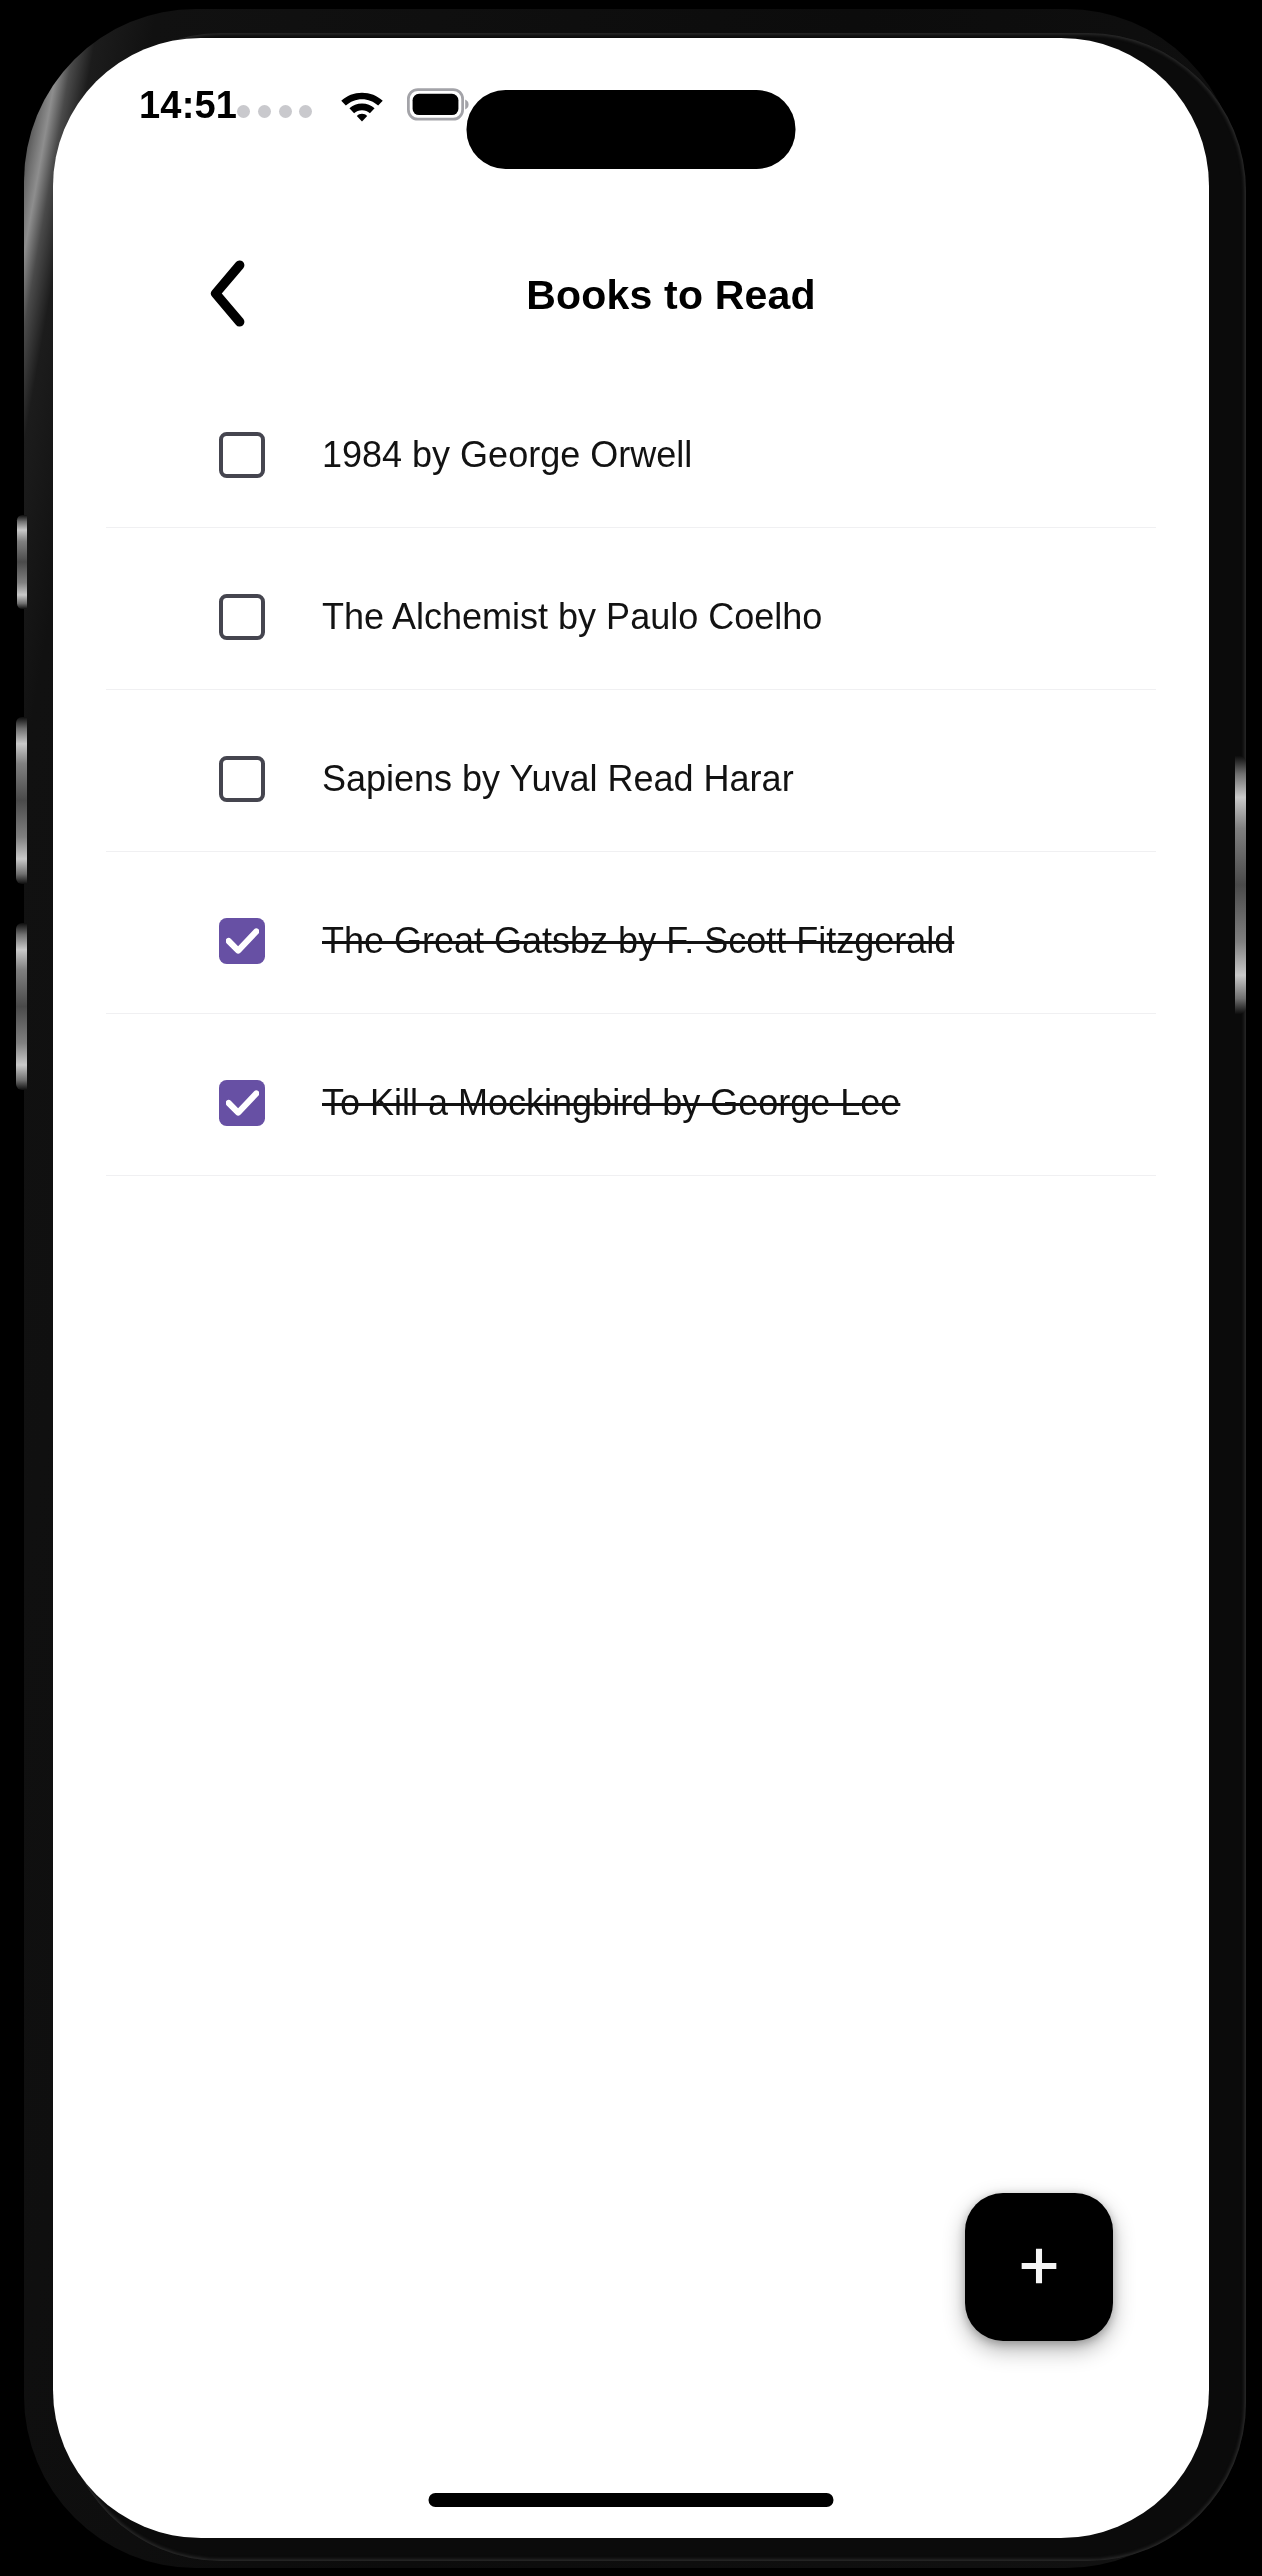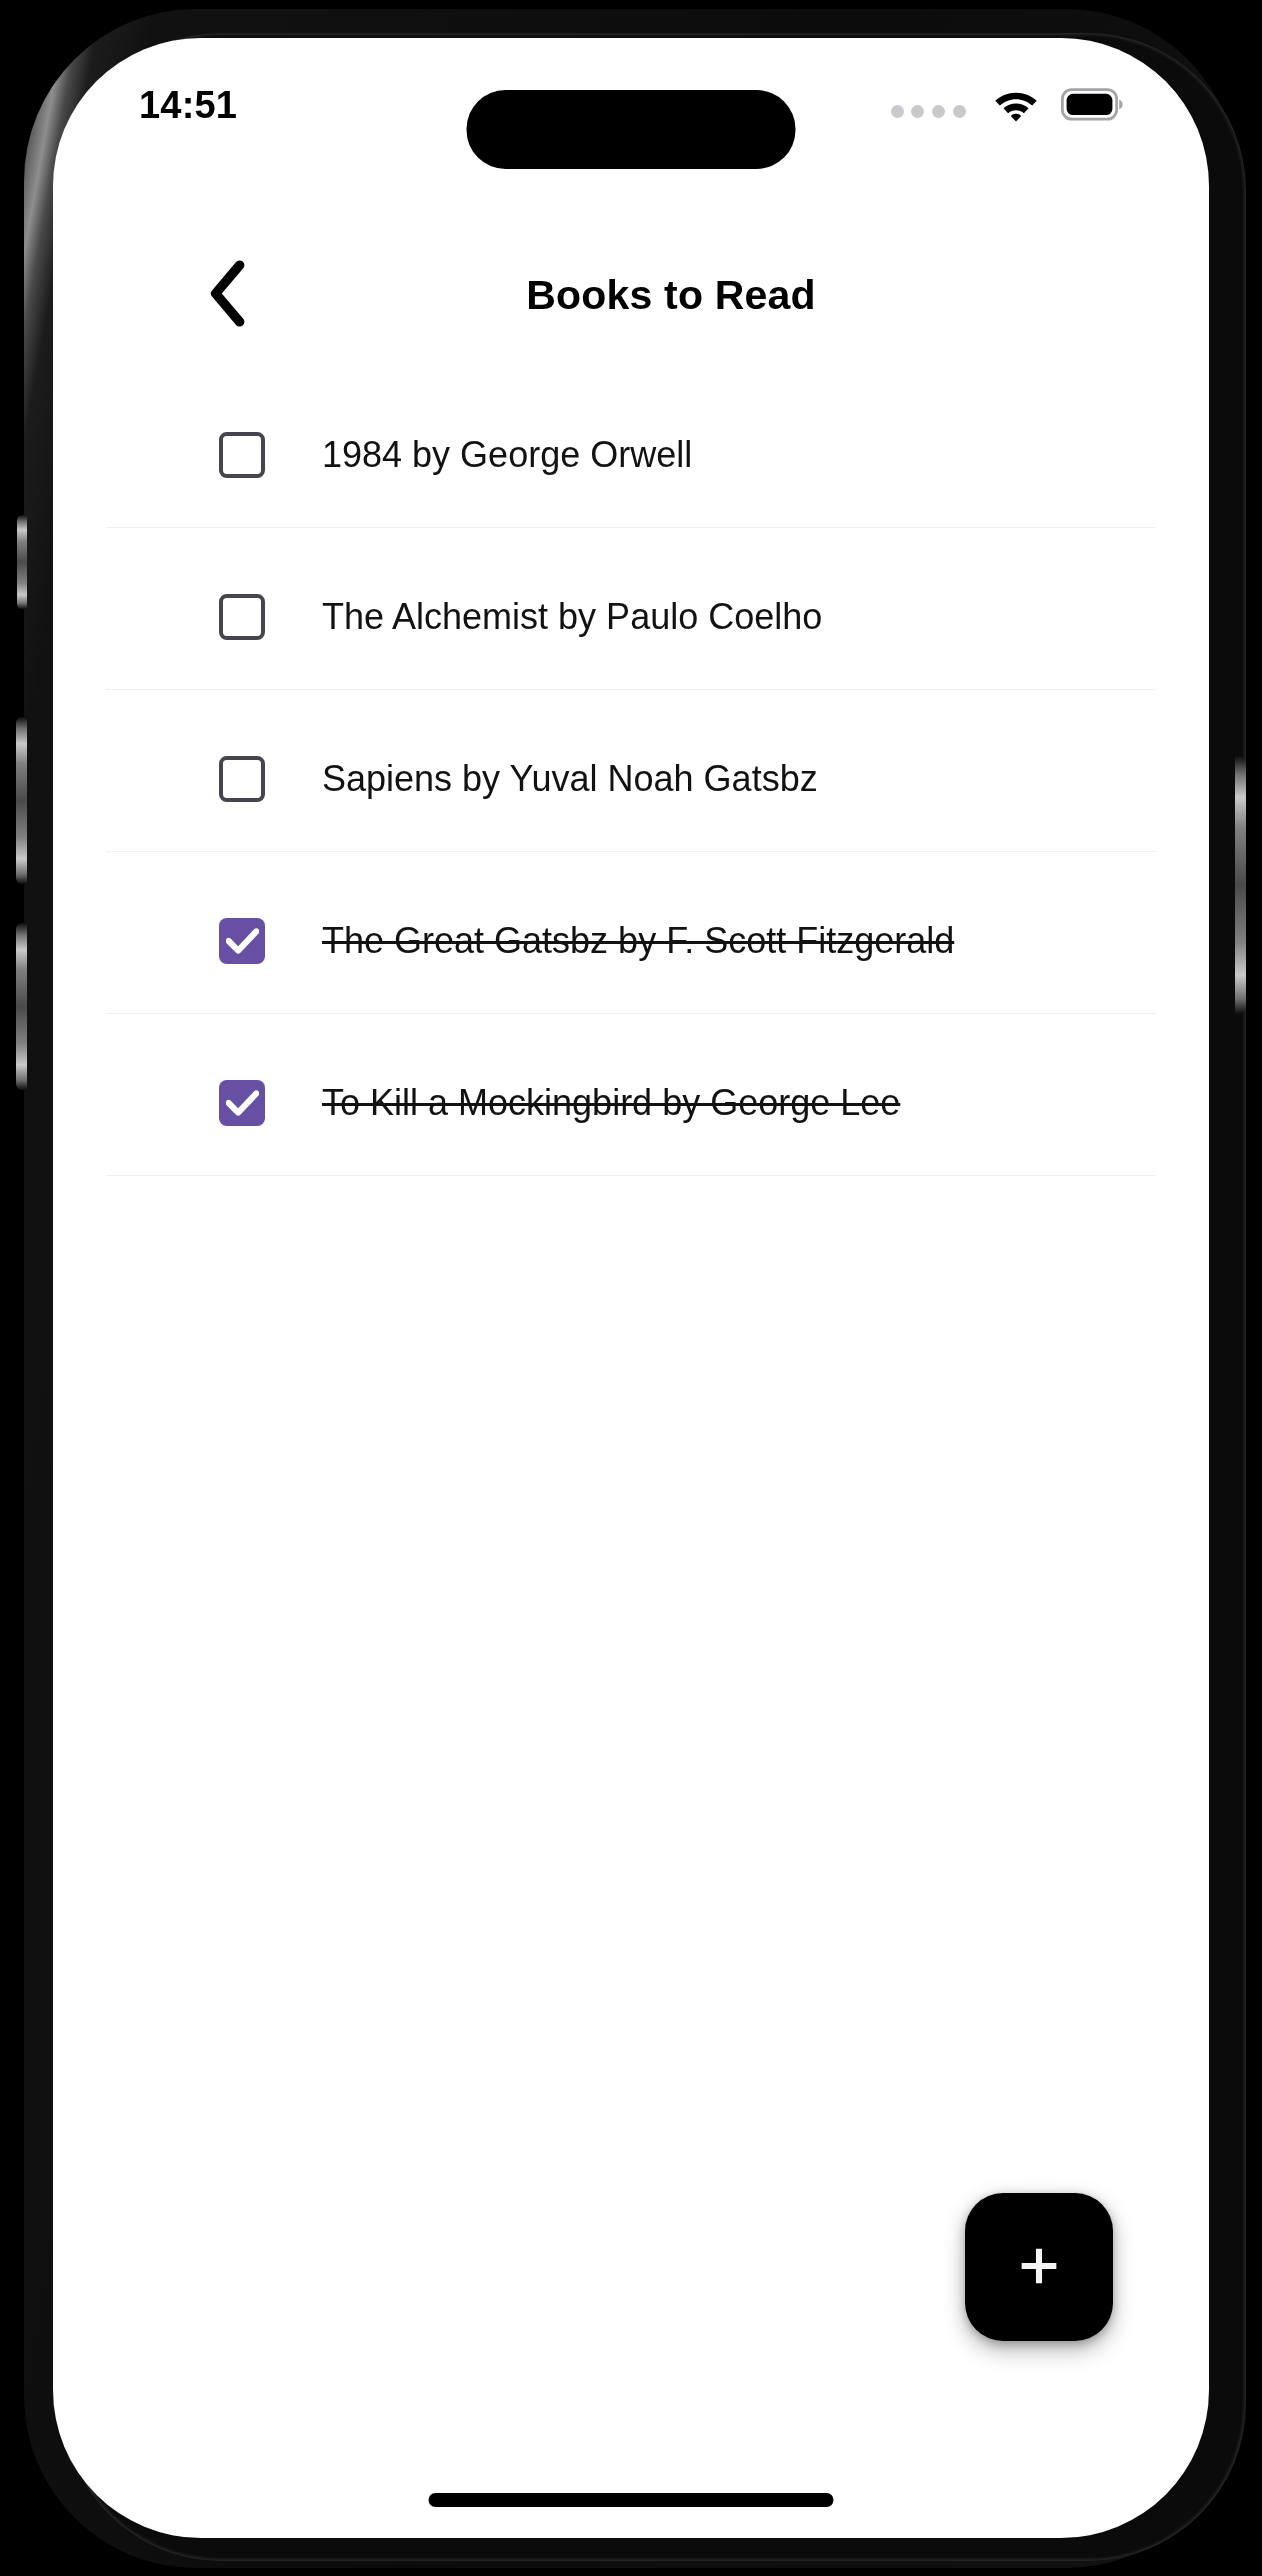--- a/index.html
+++ b/index.html
@@ -108,21 +108,21 @@
   }
 
   
   .status-bar {
     position: absolute;
     left: 0; top: 0;
     width: 100%;
     height: 129px;
     display: flex;
     align-items: center;
-    justify-content: space-between;
+    justify-content: flex-start;
     padding: 0 86px 0 86px;
     z-index: 30;
   }
   .status-time {
     font-size: 38px;
     font-weight: 700;
     color: #000000;
     letter-spacing: 0.2px;
     margin-top: 6.9px;
   }
@@ -336,21 +336,21 @@
         <span class="checkbox">
           
         </span>
         <span class="task-label">The Alchemist by Paulo Coelho</span>
       </div>
 
       <div class="task-row">
         <span class="checkbox">
           
         </span>
-        <span class="task-label">Sapiens by Yuval Noah Gatsbz</span>
+        <span class="task-label">Sapiens by Yuval Read Harar</span>
       </div>
 
       <div class="task-row done">
         <span class="checkbox checked">
           <svg class="tick" width="33" height="26" viewBox="0 0 38 30" xmlns="http://www.w3.org/2000/svg">
             <path d="M3 15 L14 26 L35 4" fill="none" stroke="#ffffff" stroke-width="7" stroke-linecap="round" stroke-linejoin="round"></path>
           </svg>
         </span>
         <span class="task-label">The Great Gatsbz by F. Scott Fitzgerald</span>
       </div>

